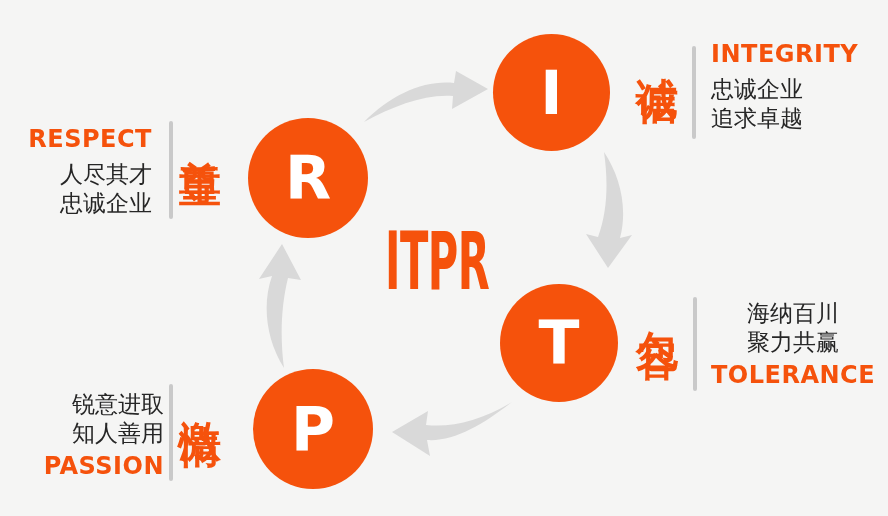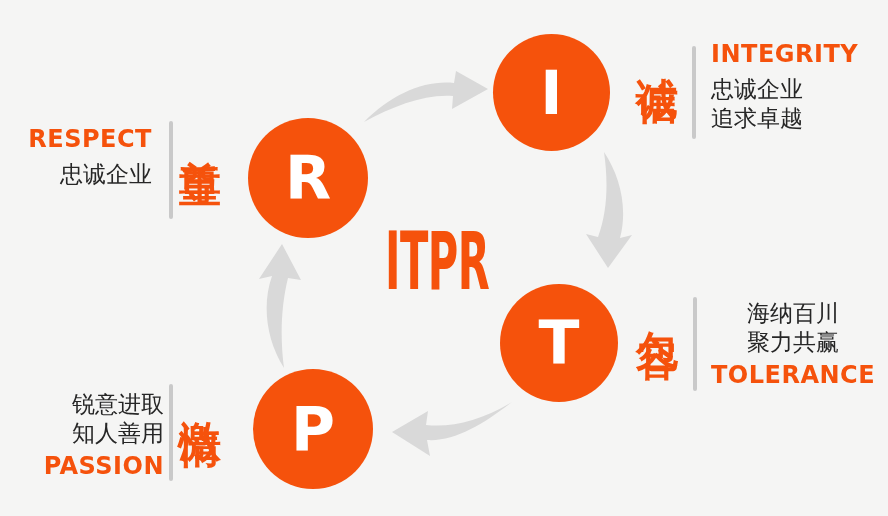--- a/index.html
+++ b/index.html
@@ -120,20 +120,21 @@
   <div class="cn-vertical" style="left:636px;top:297px;">包容</div>
   <div class="divider" style="left:693px;top:297px;height:94px;"></div>
   <div class="info" style="left:711px;top:299px;align-items:center;">
     <div class="desc-line">海纳百川</div>
     <div class="desc-line">聚力共赢</div>
     <div class="en-label gap-above">TOLERANCE</div>
   </div>
 
   <div class="info align-right" style="left:36px;top:127px;width:116px;">
     <div class="en-label gap-below">RESPECT</div>
+    <div class="desc-line">人尽其才</div>
     <div class="desc-line">忠诚企业</div>
   </div>
   <div class="divider" style="left:169px;top:121px;height:98px;"></div>
   <div class="cn-vertical" style="left:179px;top:126px;">尊重</div>
   <div class="circle" style="left:248px;top:118px;width:120px;height:120px;">
     <span class="circle-letter">R</span>
   </div>
 
   <div class="info align-right" style="left:48px;top:390px;width:116px;">
     <div class="desc-line">锐意进取</div>

